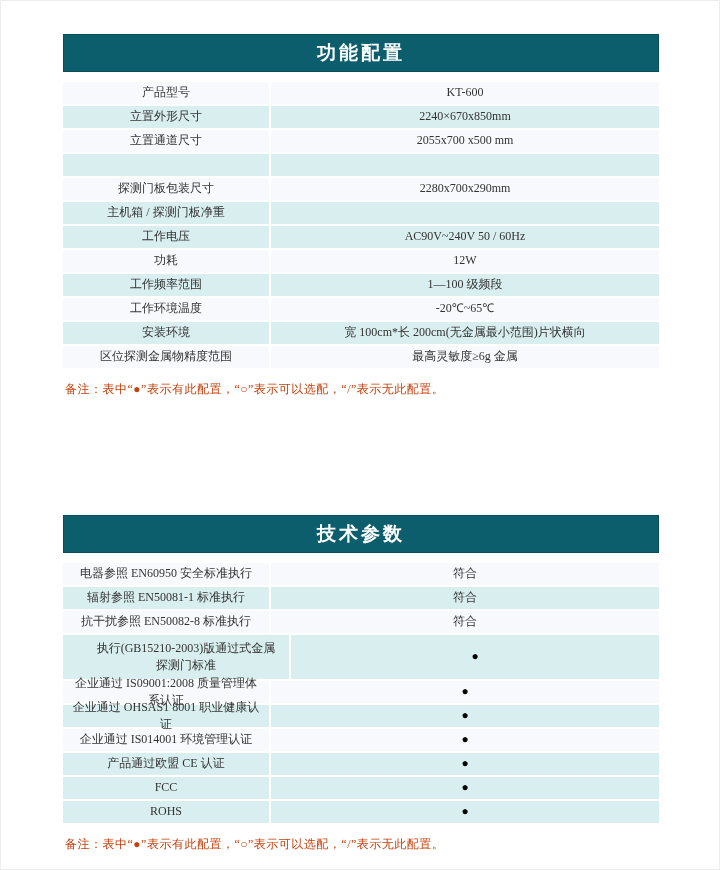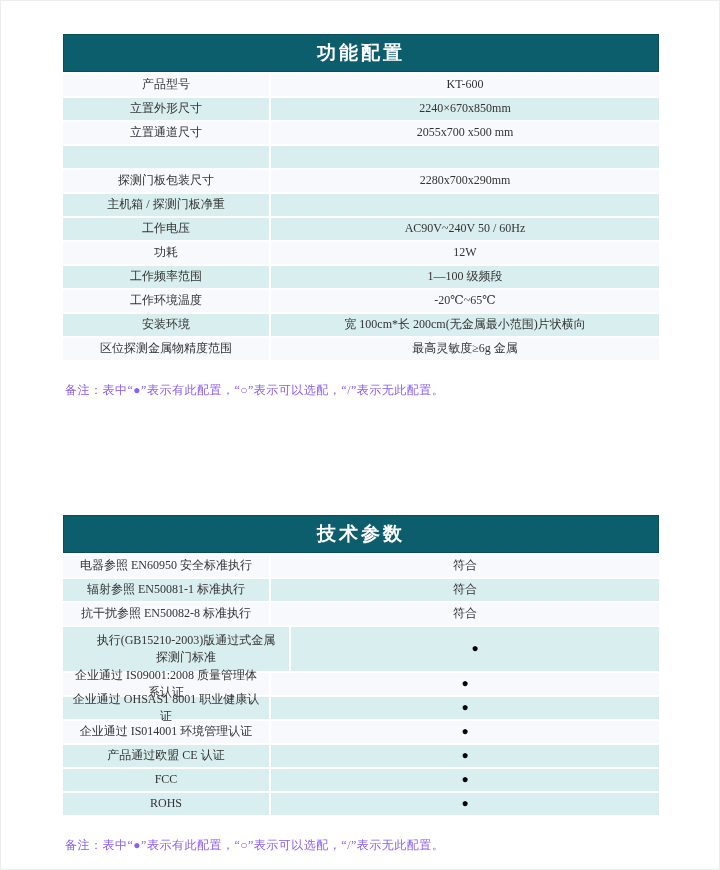--- a/index.html
+++ b/index.html
@@ -22,35 +22,36 @@
     left: 62px;
     width: 596px;
   }
   .spec-table.first  { top: 33px; }
   .spec-table.second { top: 514px; }
   .table-header {
     height: 38px;
     box-sizing: border-box;
     background: #0d5e6c;
     border: 1px solid #0b4c59;
-    margin-bottom: 2px;
+    margin-bottom: 10px;
     color: #ffffff;
     font-family: "Liberation Sans", "DejaVu Sans", sans-serif;
     font-weight: bold;
     font-size: 19px;
     letter-spacing: 3px;
     display: flex;
     align-items: center;
     justify-content: center;
   }
   .row {
     display: flex;
     height: 24px;
     box-sizing: border-box;
     border-bottom: 2px solid #ffffff;
+    font-family: Liberation Serif, serif;
   }
   .row.tall { height: 46px; padding-left: 20px; }
   .shade-teal  { background: #d9eeef; }
   .shade-light { background: #f7f9fc; }
   .cell {
     display: flex;
     align-items: center;
     justify-content: center;
     text-align: center;
     font-size: 12px;
@@ -60,24 +61,24 @@
     box-sizing: border-box;
   }
   .cell.label {
     flex: 0 0 208px;
     width: 208px;
     border-right: 2px solid #ffffff;
   }
   .cell.value { flex: 1; }
   .cell.value.dot { font-size: 12px; color: #000000; }
   .table-note {
-    margin-top: 20px;
+    margin-top: 11px;
     padding-left: 2px;
     font-size: 12px;
-    color: #8b5cf6;
+    color: #c2410c;
     letter-spacing: 0.5px;
   }
 </style>
 </head>
 <body>
 
 <div class="page">
 
   <section class="spec-table first">
     <div class="table-header">功能配置</div>

